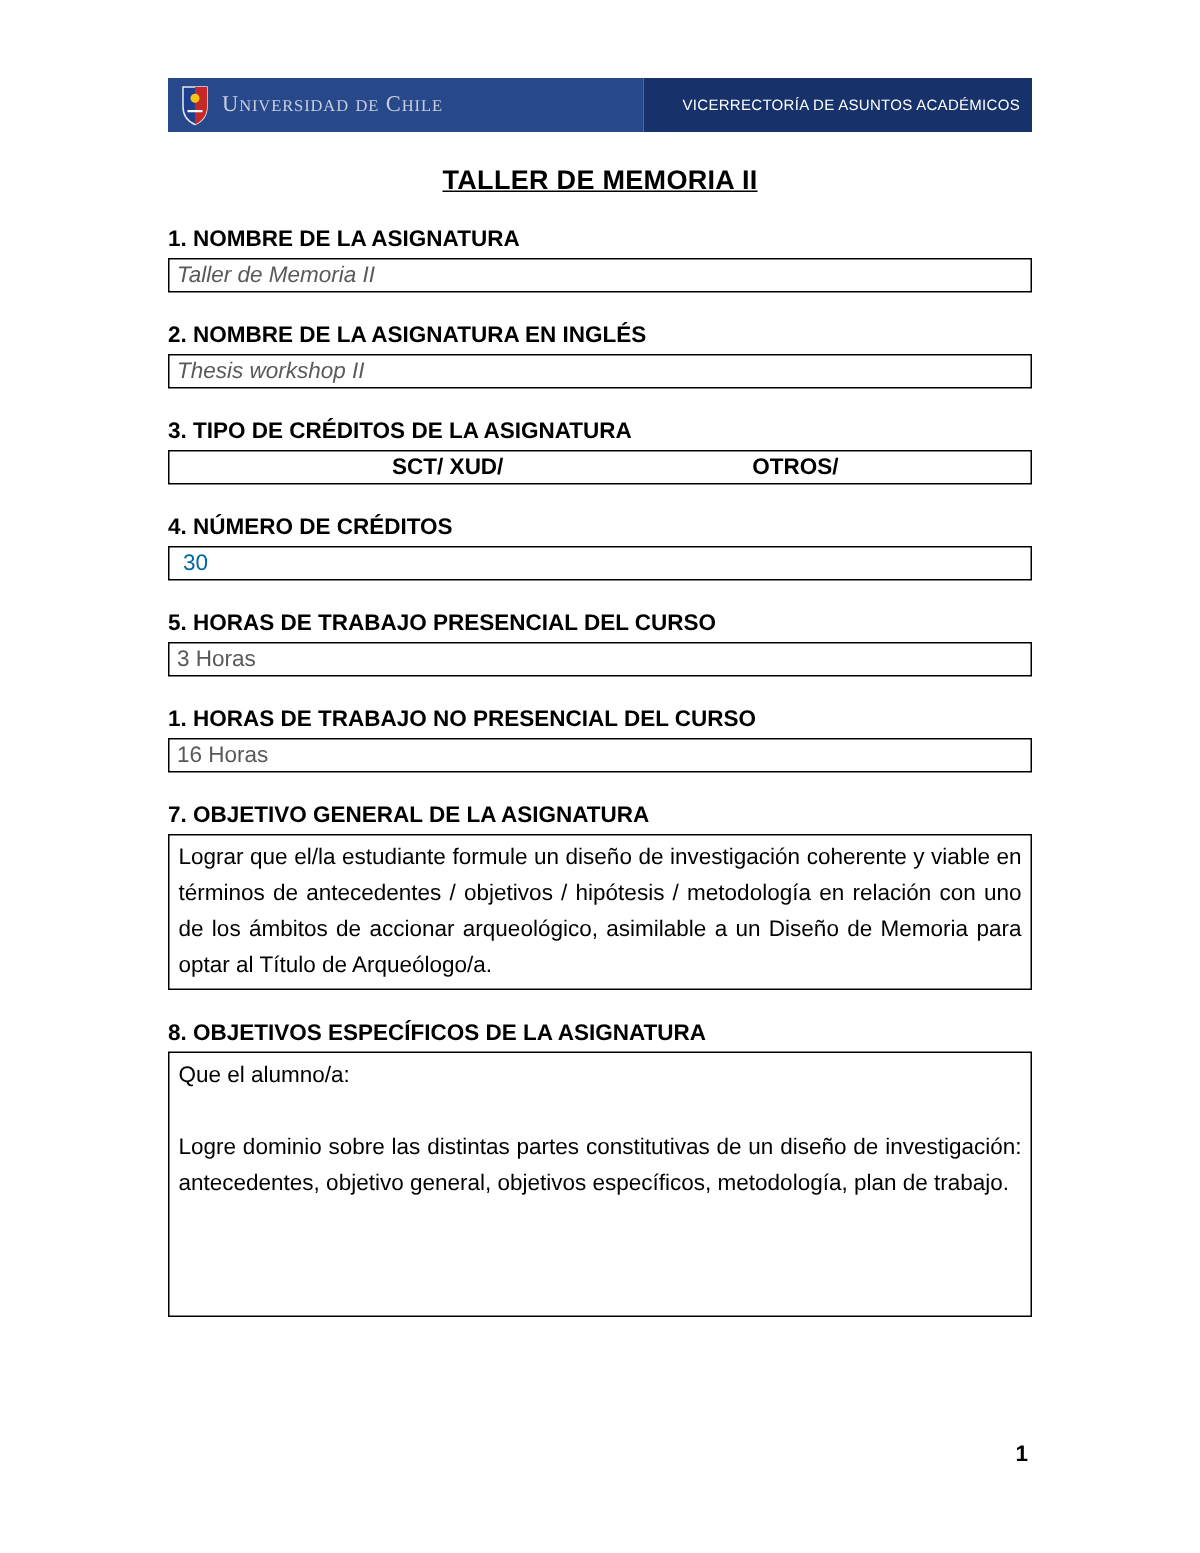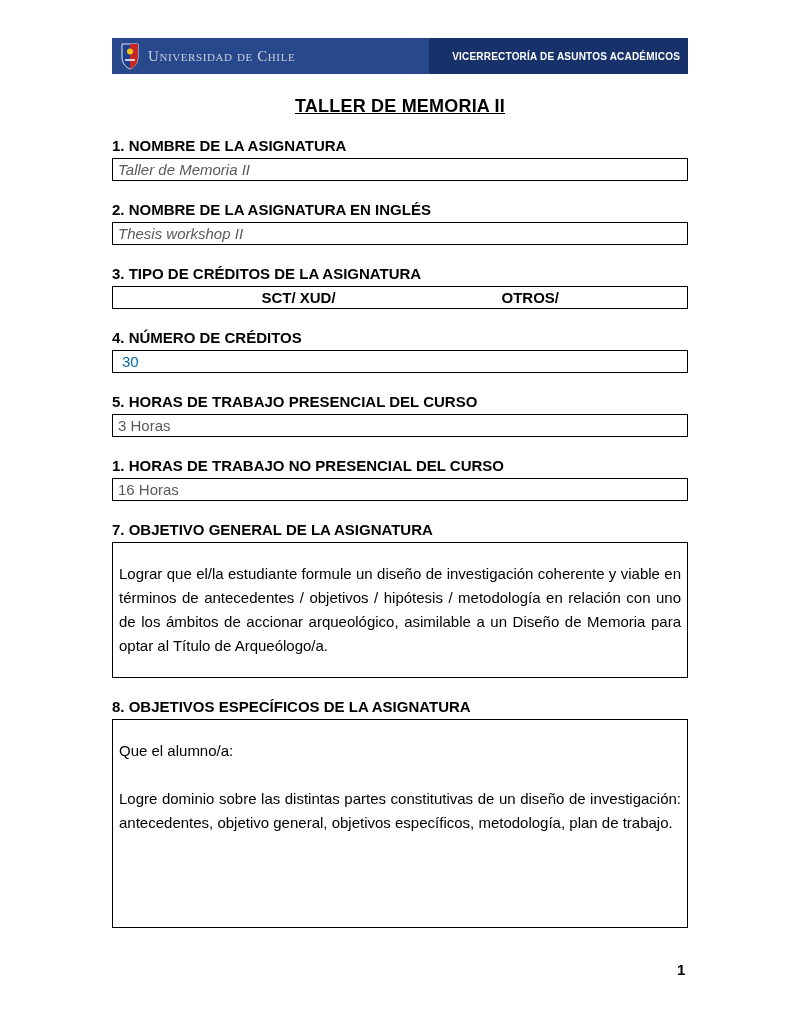--- a/index.html
+++ b/index.html
@@ -2,33 +2,33 @@
 <html><head>
 <meta charset="utf-8">
 <title>Taller de Memoria II</title>
 <style>
   * { margin:0; padding:0; box-sizing:border-box; }
   html,body { background:#ffffff; }
   .page {
     width:800px; height:1035px; position:relative; background:#ffffff;
     font-family:"Liberation Sans", sans-serif; color:#000; overflow:hidden;
   }
-  .content { position:absolute; left:112px; top:38px; width:576px; }
+  .content { position:absolute; left:112px; top:52px; width:576px; }
 
   
   .topbar { display:flex; height:36px; width:100%; }
   .topbar-left {
     flex:0 0 55%; background:#27498C; display:flex; align-items:center;
     gap:9px; padding-left:9px;
   }
   .topbar-right {
     flex:1; background:#17316B; display:flex; align-items:center;
     justify-content:flex-end; padding-right:8px;
   }
-  .dept-name { color:#ffffff; font-size:10px; font-weight:bold; letter-spacing:0.2px; white-space:nowrap; }
+  .dept-name { color:#ffffff; font-size:10px; font-weight:normal; letter-spacing:0.2px; white-space:nowrap; }
   .uni-name {
     font-family:"Liberation Serif", serif; font-variant:small-caps;
     color:#C9CEDC; font-size:15px; letter-spacing:0.6px; white-space:nowrap;
   }
   .crest { display:flex; align-items:center; }
   .crest svg { display:block; }
 
   
   .doc-title {
     margin-top:22px; text-align:center; font-size:18px; font-weight:bold;
@@ -44,21 +44,21 @@
   }
   .italic-gray { font-style:italic; color:#595959; }
   .gray-val { color:#595959; }
   .dark-val { color:#0369a1; padding-left:9px; }
 
   .credit-row { display:flex; font-weight:bold; }
   .credit-row .credit-cell:nth-child(1){ flex:0 0 34%;text-align:right; }
   .credit-row .credit-cell:nth-child(2){ flex:0 0 34%; }
   .credit-row .credit-cell:nth-child(3){ flex:1; }
 
-  .para-box { line-height:24px; text-align:justify; padding:19px 6px; }
+  .para-box { line-height:24px; text-align:justify; padding:3px 6px; }
   .para-box p { margin:0; text-align:justify; }
   .tall .p1 { margin-bottom:24px; }
   .tall .p2 { margin-bottom:73px; }
   .tall .p3 { margin-bottom:34px; }
 
   .page-number {
     position:absolute; left:677px; top:961px;
     font-weight:bold; font-size:15px;
   }
 </style>

